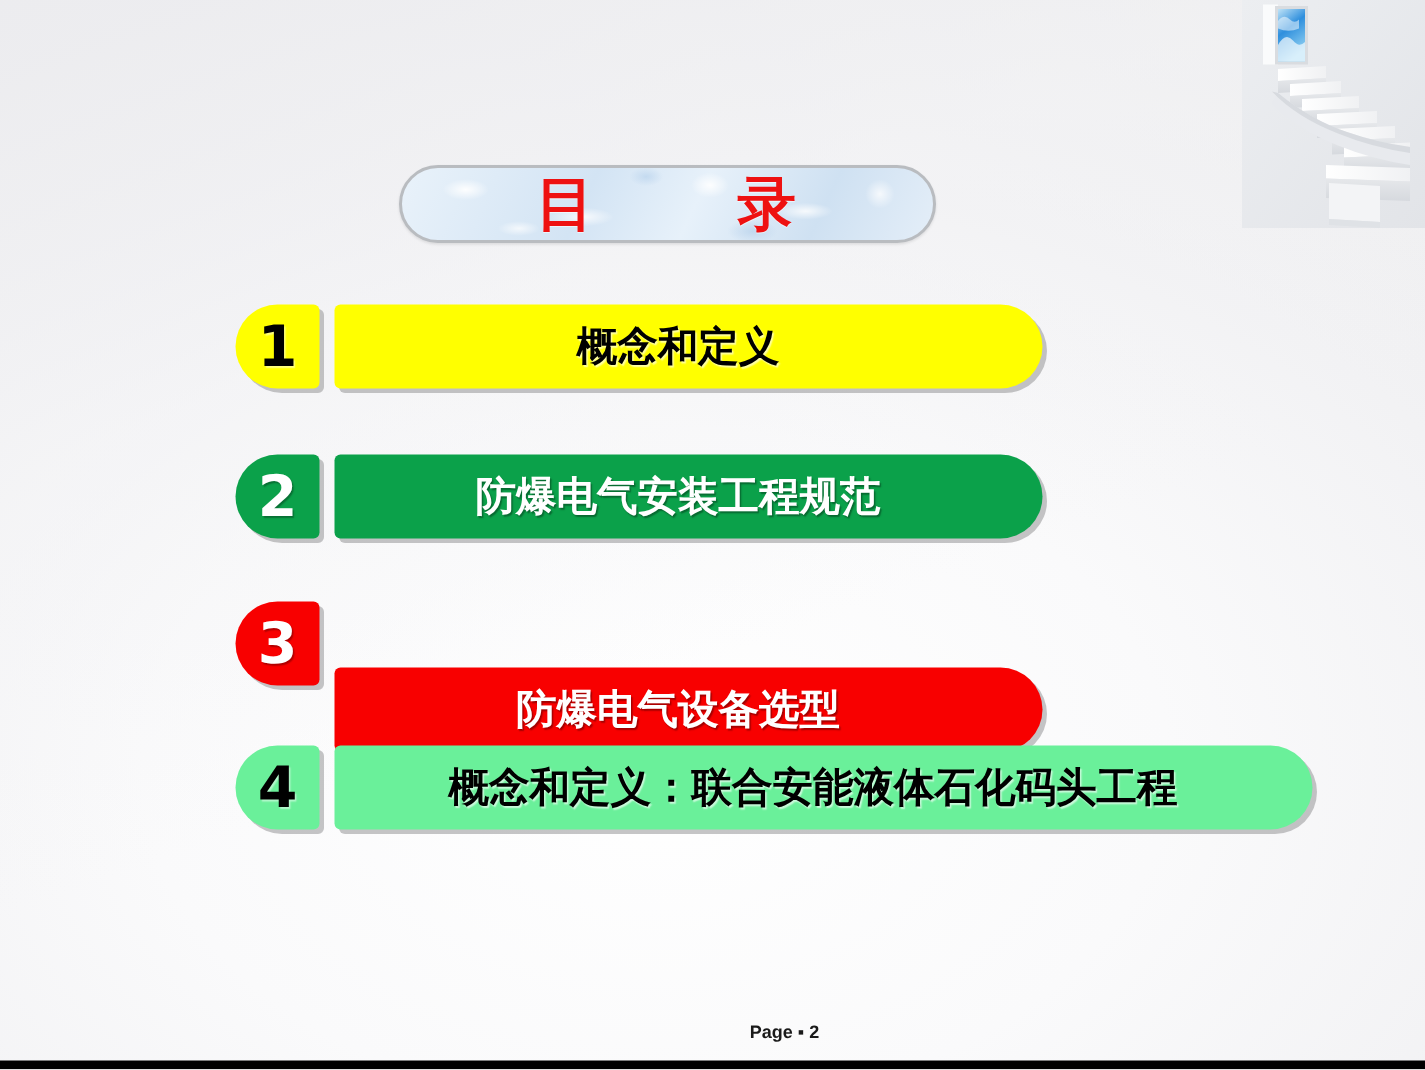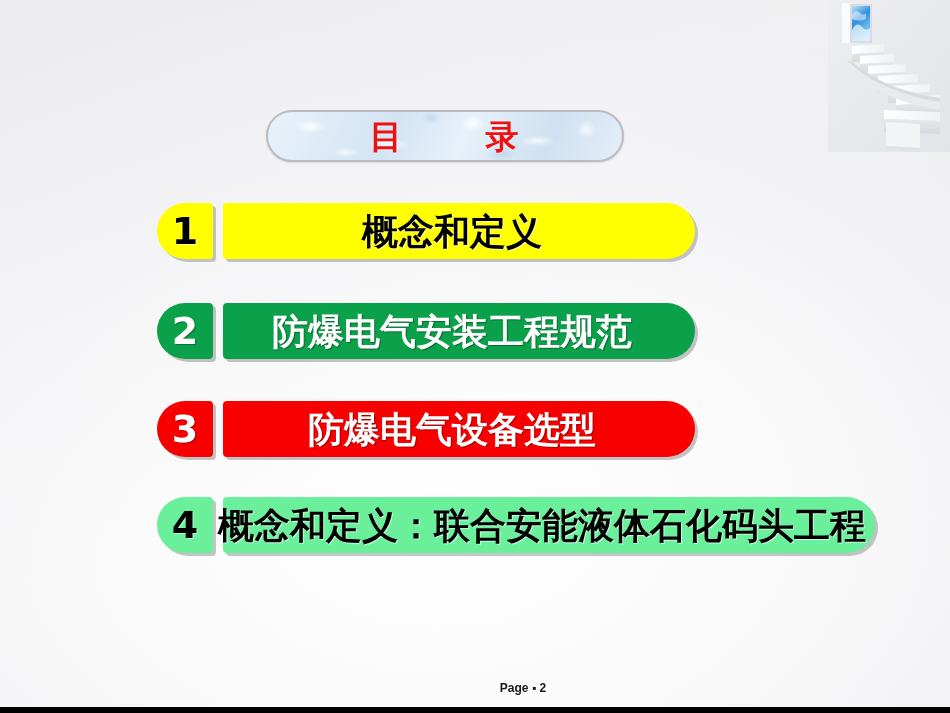--- a/index.html
+++ b/index.html
@@ -72,21 +72,21 @@
     box-shadow: 0 1px 2px rgba(0,0,0,0.10);
     display: flex;
     align-items: center;
     justify-content: center;
     box-sizing: border-box;
   }
   .title-text {
     color: #ee1111;
     font-family: "DejaVu Serif", "Liberation Serif", serif;
     font-weight: bold;
-    font-size: 33px;
+    font-size: 39px;
     letter-spacing: 2px;
     line-height: 1;
     white-space: pre;
     text-shadow: 0 1px 0 rgba(255,255,255,0.55);
   }
 
   
   .row {
     position: absolute;
     left: 157px;
@@ -120,41 +120,41 @@
     box-shadow: 3px 3px 0 rgba(150,150,152,0.55);
     display: flex;
     align-items: center;
     justify-content: center;
     box-sizing: border-box;
     padding-right: 14px;
   }
   .bar-text {
     font-family: "DejaVu Serif", "Liberation Serif", serif;
     font-weight: bold;
-    font-size: 36px;
+    font-size: 27px;
     line-height: 1;
     white-space: nowrap;
   }
   .bar-text.light {
     text-shadow: 1px 1px 1px rgba(0,0,0,0.35);
   }
   .bar-text.dark {
     text-shadow: 1px 1px 1px rgba(255,255,255,0.65);
   }
   .badge-num.light { text-shadow: 1px 1px 1px rgba(0,0,0,0.3); }
   .badge-num.dark  { text-shadow: 1px 1px 1px rgba(255,255,255,0.5); }
 
   #row-1 { top: 203px; }
   #row-2 { top: 303px; }
   #row-3 { top: 401px; }
   #row-4 { top: 497px; }
 
   #bar-1 { width: 472px; }
   #bar-2 { width: 472px; }
-  #bar-3 { width: 472px; }
+  #bar-3 { width: 472px; margin-top: 44px; }
   #bar-4 { width: 652px; }
 
   
   .footer {
     position: absolute;
     left: 0;
     top: 681px;
     width: 950px;
     text-align: center;
     font-family: "Liberation Sans", sans-serif;

